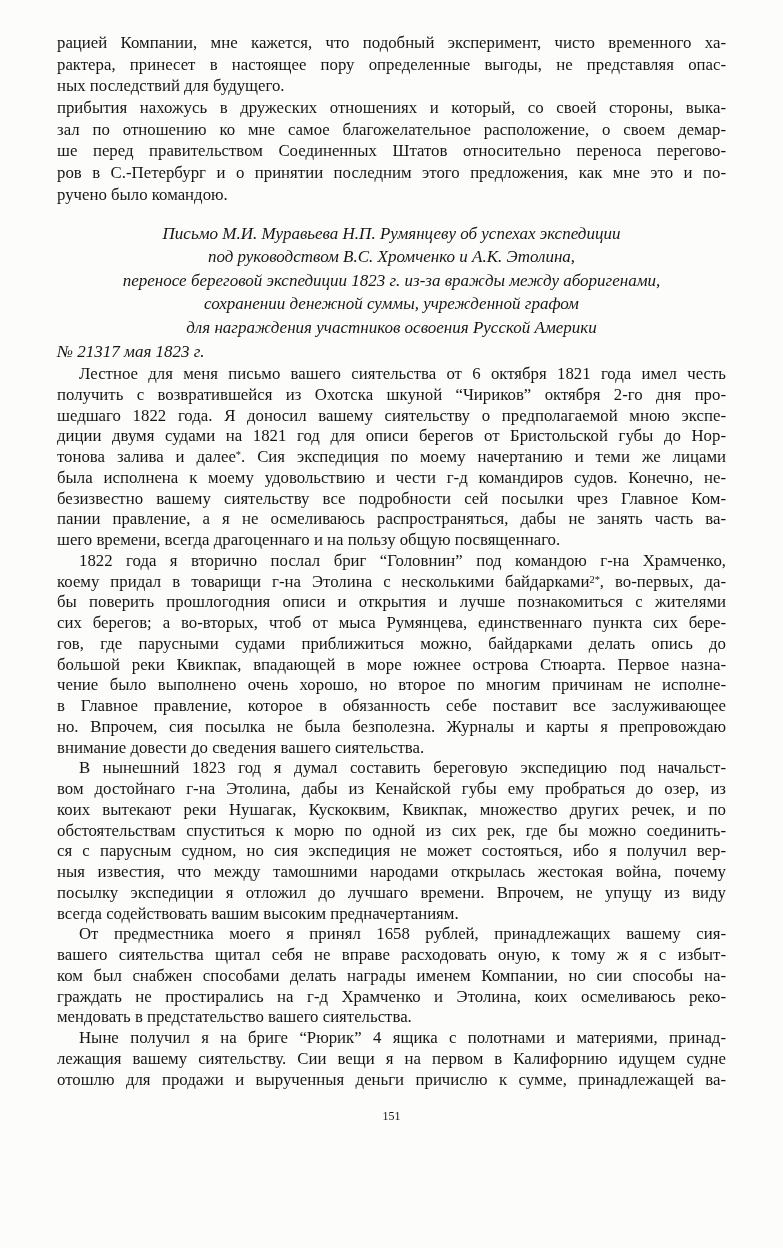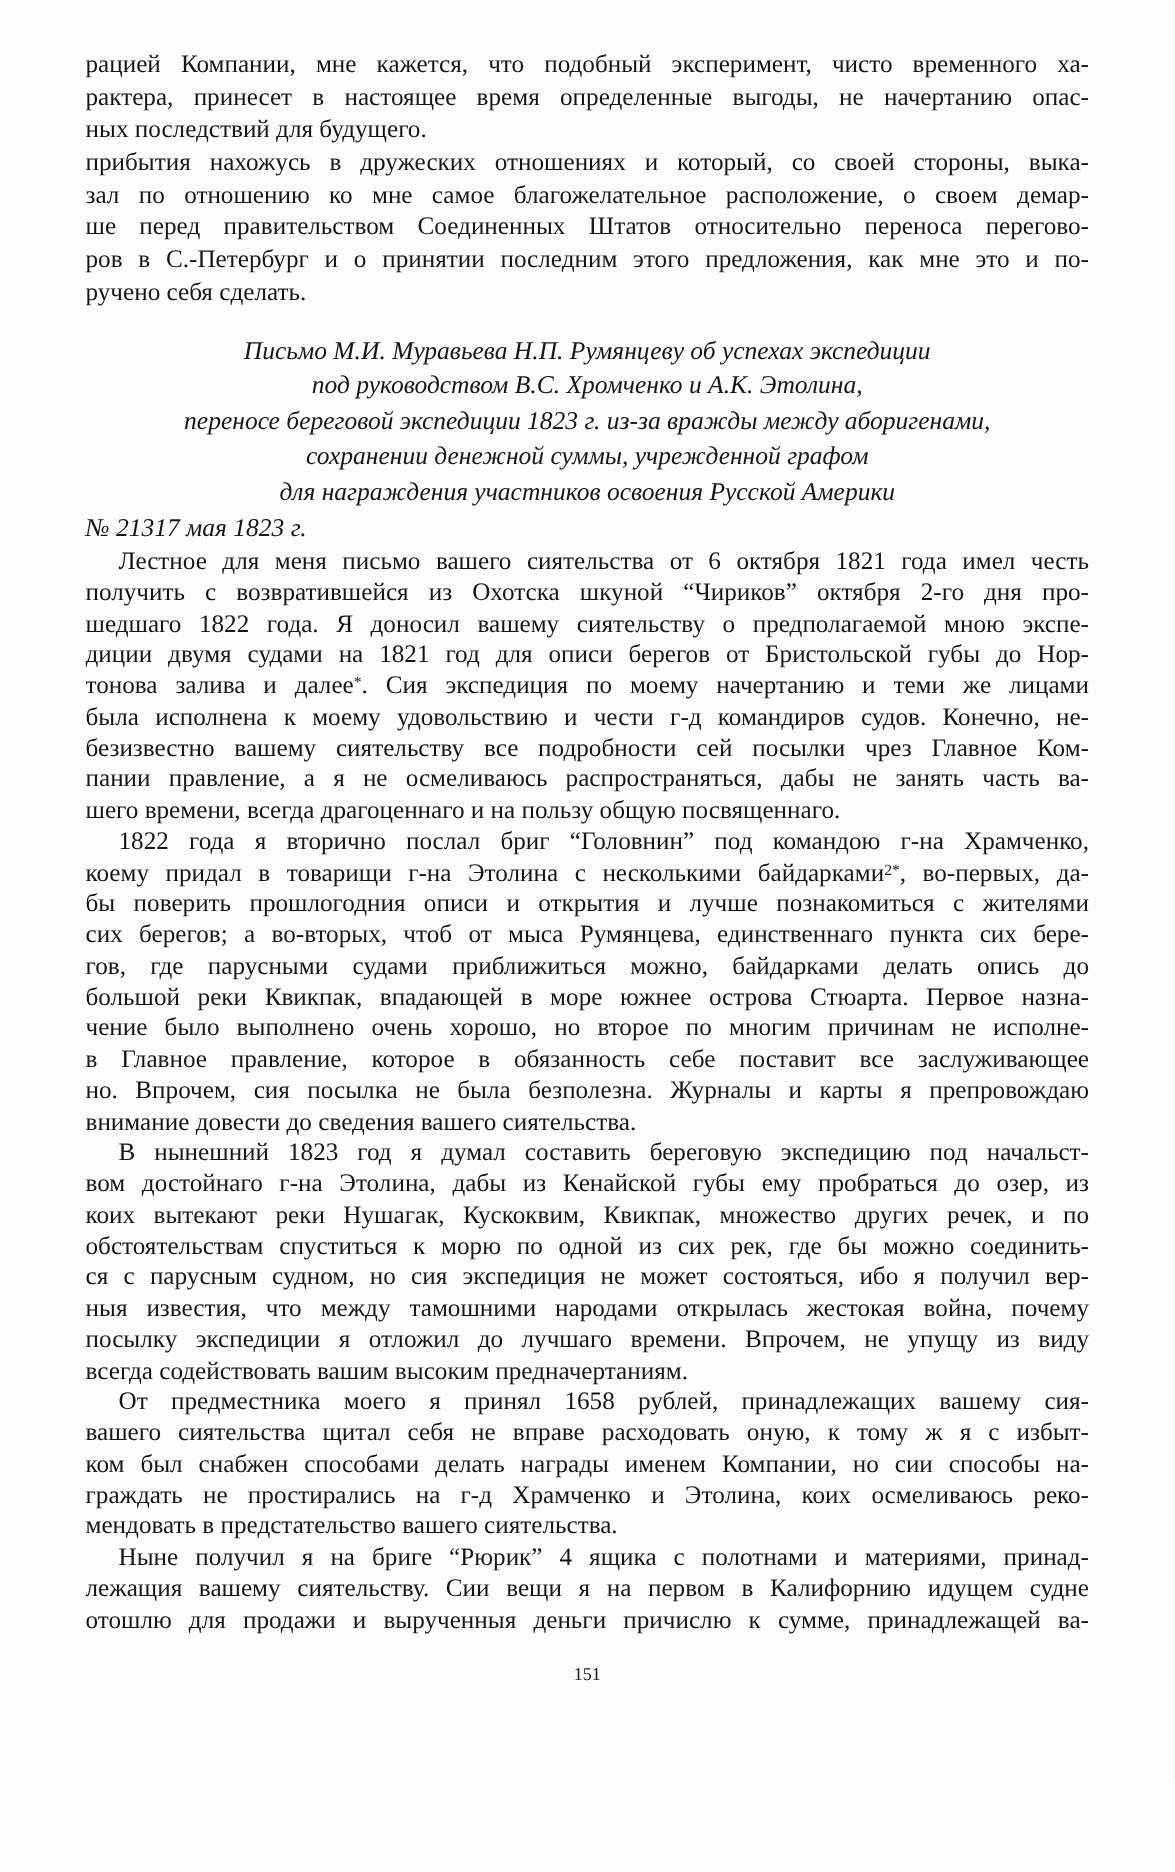--- a/index.html
+++ b/index.html
@@ -73,30 +73,30 @@
   }
 </style>
 </head>
 <body>
 
 <div class="page">
   <div class="text-col">
 
     <div class="para cont">
         <div class="line">рацией Компании, мне кажется, что подобный эксперимент, чисто временного ха-</div>
-        <div class="line">рактера, принесет в настоящее время определенные выгоды, не начертанию опас-</div>
+        <div class="line">рактера, принесет в настоящее пору определенные выгоды, не представляя опас-</div>
         <div class="line last">ных последствий для будущего.</div>
       </div>
 
     <div class="para cont">
         <div class="line">прибытия нахожусь в дружеских отношениях и который, со своей стороны, выка-</div>
         <div class="line">зал по отношению ко мне самое благожелательное расположение, о своем демар-</div>
         <div class="line">ше перед правительством Соединенных Штатов относительно переноса перегово-</div>
         <div class="line">ров в С.-Петербург и о принятии последним этого предложения, как мне это и по-</div>
-        <div class="line last">ручено себя сделать.</div>
+        <div class="line last">ручено было командою.</div>
       </div>
 
 
     <div class="doc-title">
         <div class="line">Письмо М.И. Муравьева Н.П. Румянцеву об успехах экспедиции</div>
         <div class="line">под руководством В.С. Хромченко и А.К. Этолина,</div>
         <div class="line">переносе береговой экспедиции 1823 г. из-за вражды между аборигенами,</div>
         <div class="line">сохранении денежной суммы, учрежденной графом</div>
         <div class="line">для награждения участников освоения Русской Америки</div>
       </div>

